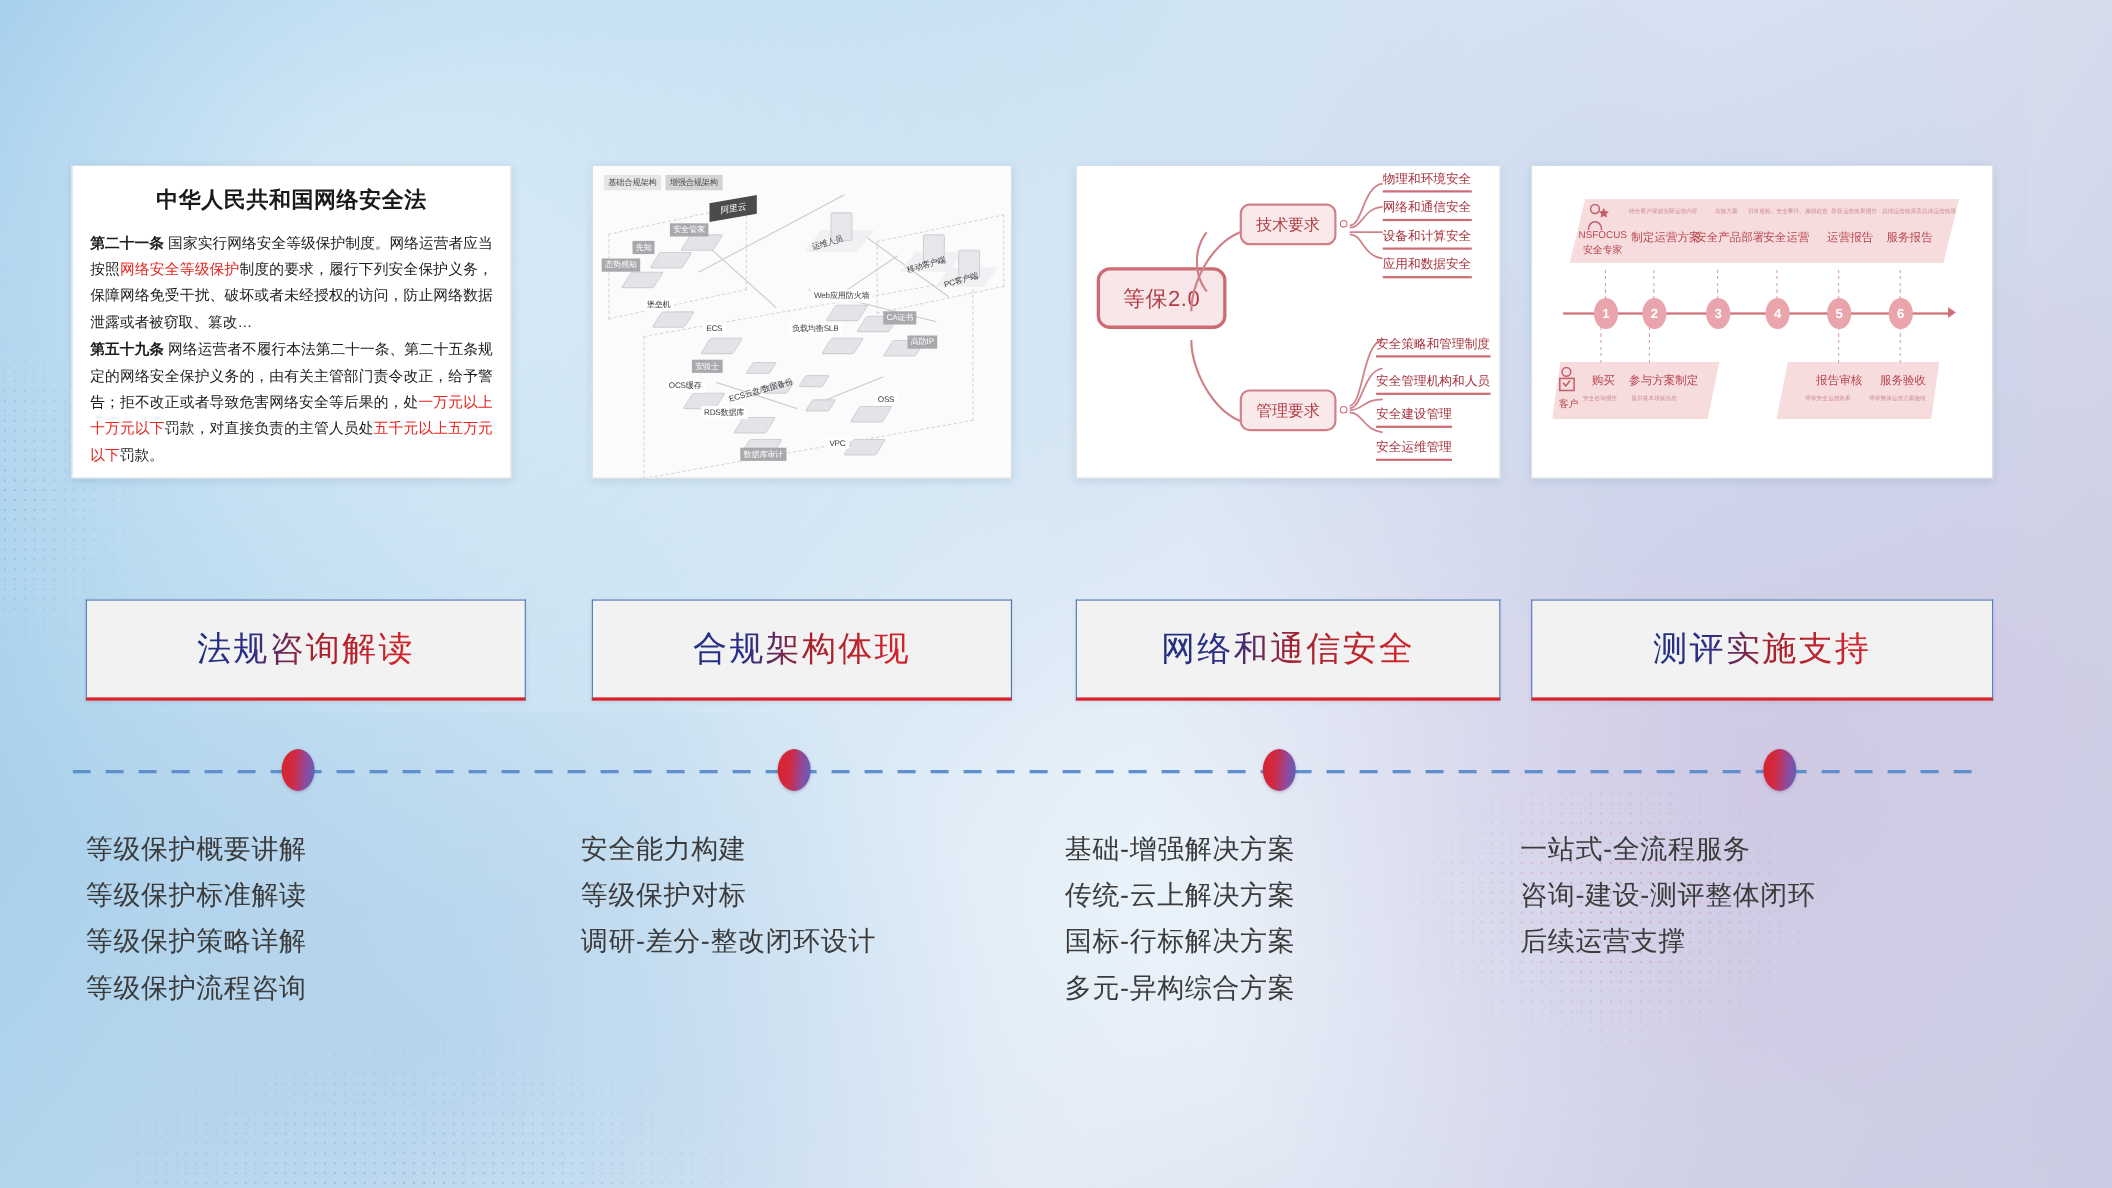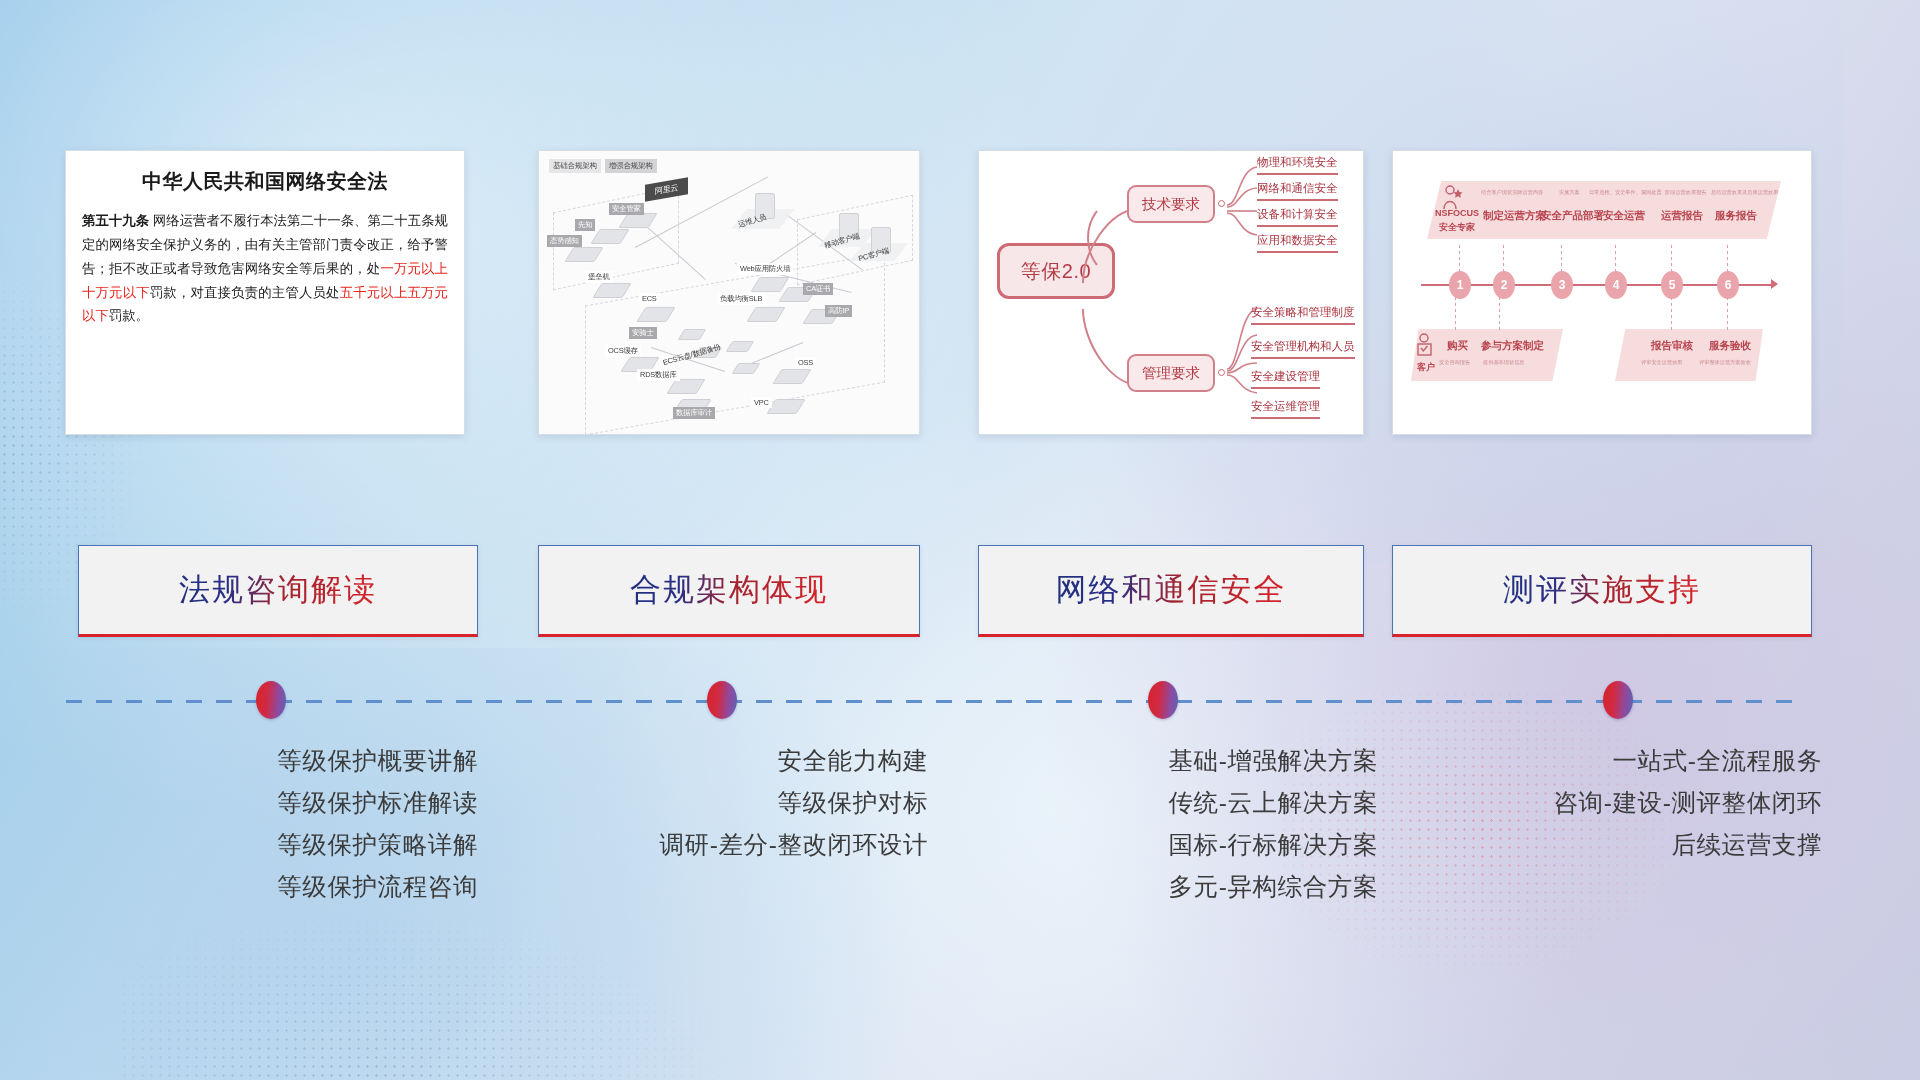--- a/index.html
+++ b/index.html
@@ -151,21 +151,21 @@
                  clip-path: polygon(7% 0, 100% 0, 95% 100%, 0% 100%); }
   .tl-axis { position: absolute; left: 28px; top: 133px; width: 352px; height: 2px; background: #d06e78; }
   .tl-arrow { position: absolute; left: 378px; top: 128px;
               border-left: 7px solid #d06e78; border-top: 5px solid transparent;
               border-bottom: 5px solid transparent; }
   .tl-node {
     position: absolute; width: 22px; height: 28px; border-radius: 50%;
     background: #e9a5ab; color: #fff; font-size: 12px; font-weight: bold;
     display: flex; align-items: center; justify-content: center;
   }
-  .tl-big { position: absolute; font-size: 10.5px; font-weight: bold; color: #b8454f; white-space: nowrap; }
+  .tl-big { position: absolute; font-size: 10.5px; font-weight: normal; color: #b8454f; white-space: nowrap; }
   .tl-small { position: absolute; font-size: 5.2px; color: #c98a90; white-space: nowrap; }
   .tl-dash { position: absolute; width: 1px; background: repeating-linear-gradient(
                to bottom, #dba0a6 0 3px, rgba(0,0,0,0) 3px 6px); }
   .tl-person { position: absolute; color: #c0616b; }
 
   
   .title-row { position: absolute; left: 0; top: 545px; width: 1920px; height: 100px; }
   .title-box {
     position: absolute; top: 0; height: 92px; background: #f2f2f2;
     border: 1px solid #4a72b8; border-bottom: 3px solid #d8232a;
@@ -195,21 +195,21 @@
     background: linear-gradient(95deg, #d8232a 0%, #d02a44 38%, #8f4a9e 72%, #5c63b6 100%);
     box-shadow: 0 1px 3px rgba(60,60,120,0.3);
   }
   .sd-1 { left: 256px; }
   .sd-2 { left: 707px; }
   .sd-3 { left: 1148px; }
   .sd-4 { left: 1603px; }
 
   
   .cols { position: absolute; left: 0; top: 740px; width: 1920px; height: 250px; }
-  .col { position: absolute; top: 0; text-align: right; }
+  .col { position: absolute; top: 12px; text-align: left; }
   .col p {
     font-size: 24.5px; color: #3b3b3b; line-height: 1.72;
     letter-spacing: 0.6px; white-space: nowrap;
   }
   .c-1 { left: 78px;   width: 400px; }
   .c-2 { left: 528px;  width: 400px; }
   .c-3 { left: 968px;  width: 410px; }
   .c-4 { left: 1382px; width: 440px; }
 </style>
 </head>
@@ -223,20 +223,21 @@
 <div class="bg-glow-e"></div>
 <div class="dot-field dot-left"></div>
 <div class="dot-field dot-bottom"></div>
 <div class="dot-field dot-pink"></div>
 
 <div class="cards-row">
 
   <div class="card card-1">
     <div class="law-title">中华人民共和国网络安全法</div>
     <div class="law-body">
+      <p class="law-p"><b>第二十一条</b><span> 国家实行网络安全等级保护制度。网络运营者应当按照</span><span class="hl">网络安全等级保护</span><span>制度的要求，履行下列安全保护义务，保障网络免受干扰、破坏或者未经授权的访问，防止网络数据泄露或者被窃取、篡改…</span></p>
       <p class="law-p"><b>第五十九条</b><span> 网络运营者不履行本法第二十一条、第二十五条规定的网络安全保护义务的，由有关主管部门责令改正，给予警告；拒不改正或者导致危害网络安全等后果的，处</span><span class="hl">一万元以上十万元以下</span><span>罚款，对直接负责的主管人员处</span><span class="hl">五千元以上五万元以下</span><span>罚款。</span></p>
     </div>
   </div>
 
   <div class="card card-2">
     <div class="arch">
       <div class="arch-tabs">
         <div class="arch-tab">基础合规架构</div>
         <div class="arch-tab dark">增强合规架构</div>
       </div>

